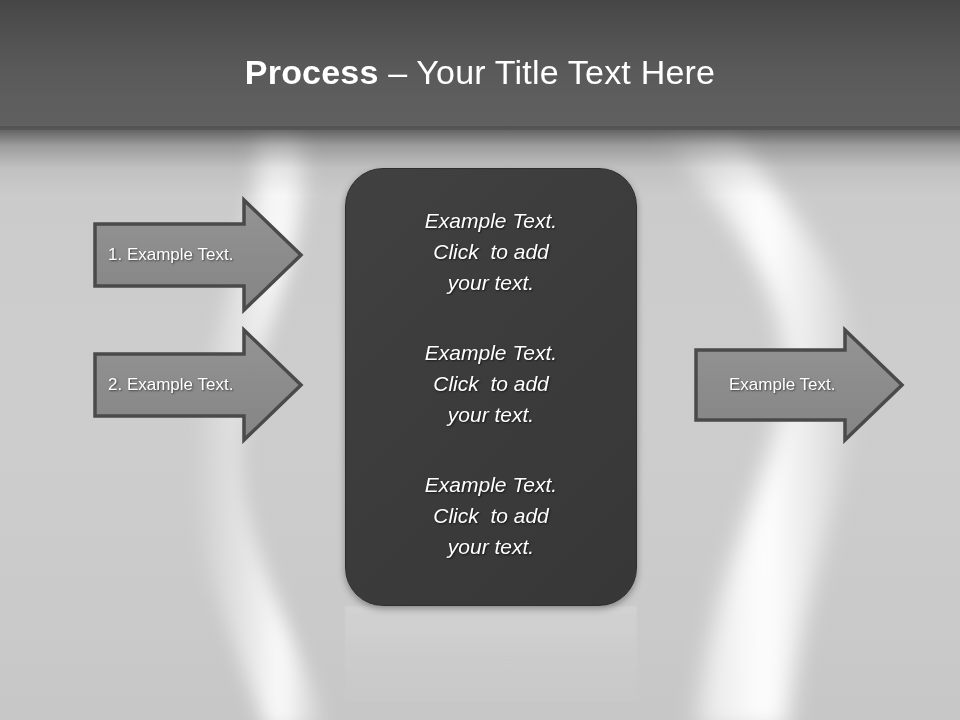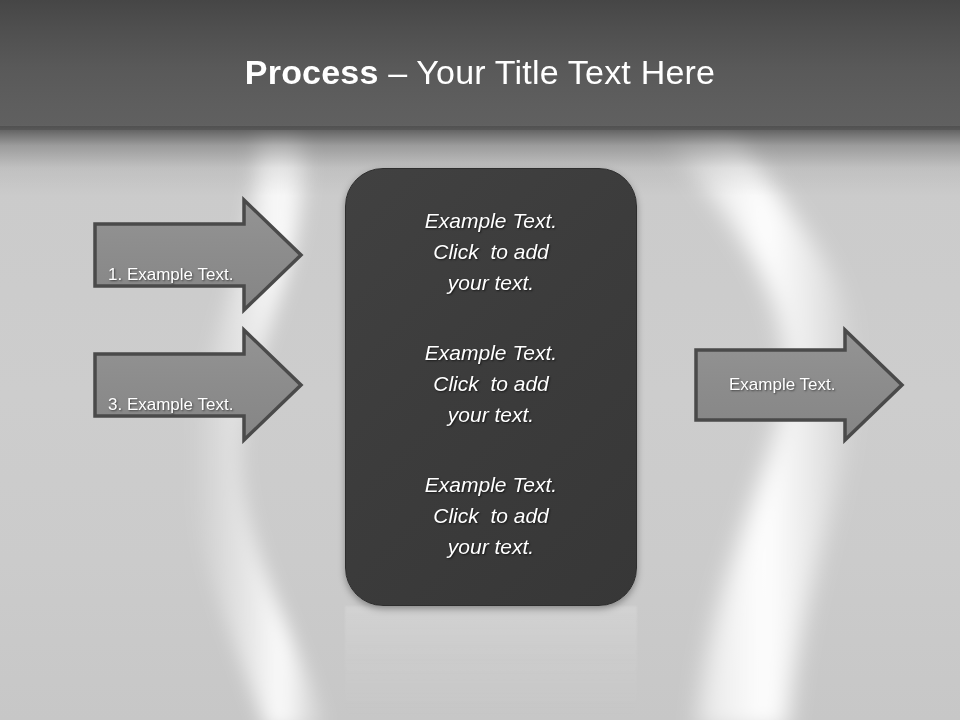--- a/index.html
+++ b/index.html
@@ -120,21 +120,20 @@
     text-shadow: 1px 1px 2px rgba(0,0,0,0.55);
   }
 
   .arrow-left       { left: 92px; width: 212px; height: 118px; }
   .arrow-left-1     { top: 196px; }
   .arrow-left-2     { top: 326px; }
   .arrow-left-3     { top: 456px; }
   .arrow-left .arrow-label {
     left: 16px;
     top: 49px;
-    margin-top: 20px;
   }
 
   .arrow-right      { left: 693px; top: 326px; width: 212px; height: 118px; }
   .arrow-right .arrow-label {
     left: 36px;
     top: 49px;
   }
 
   
   .panel {
@@ -230,21 +229,21 @@
       </defs>
       <polygon points="3,28 152,28 152,4 209,59 152,114 152,90 3,90" fill="url(#arrGrad)" stroke="#4a4a4a" stroke-width="3.5" stroke-linejoin="miter"></polygon>
     </svg>
     <span class="arrow-label">1. Example Text.</span>
   </div>
 
   <div class="arrow arrow-left arrow-left-2">
     <svg width="212" height="118" viewBox="0 0 212 118">
       <polygon points="3,28 152,28 152,4 209,59 152,114 152,90 3,90" fill="url(#arrGrad)" stroke="#4a4a4a" stroke-width="3.5" stroke-linejoin="miter"></polygon>
     </svg>
-    <span class="arrow-label">3. Example Text.</span>
+    <span class="arrow-label">2. Example Text.</span>
   </div>
 
 
   <div class="panel">
     <div class="panel-block">
       <span class="panel-line">Example Text.</span>
       <span class="panel-line">Click  to add</span>
       <span class="panel-line">your text.</span>
     </div>
     <div class="panel-block">

